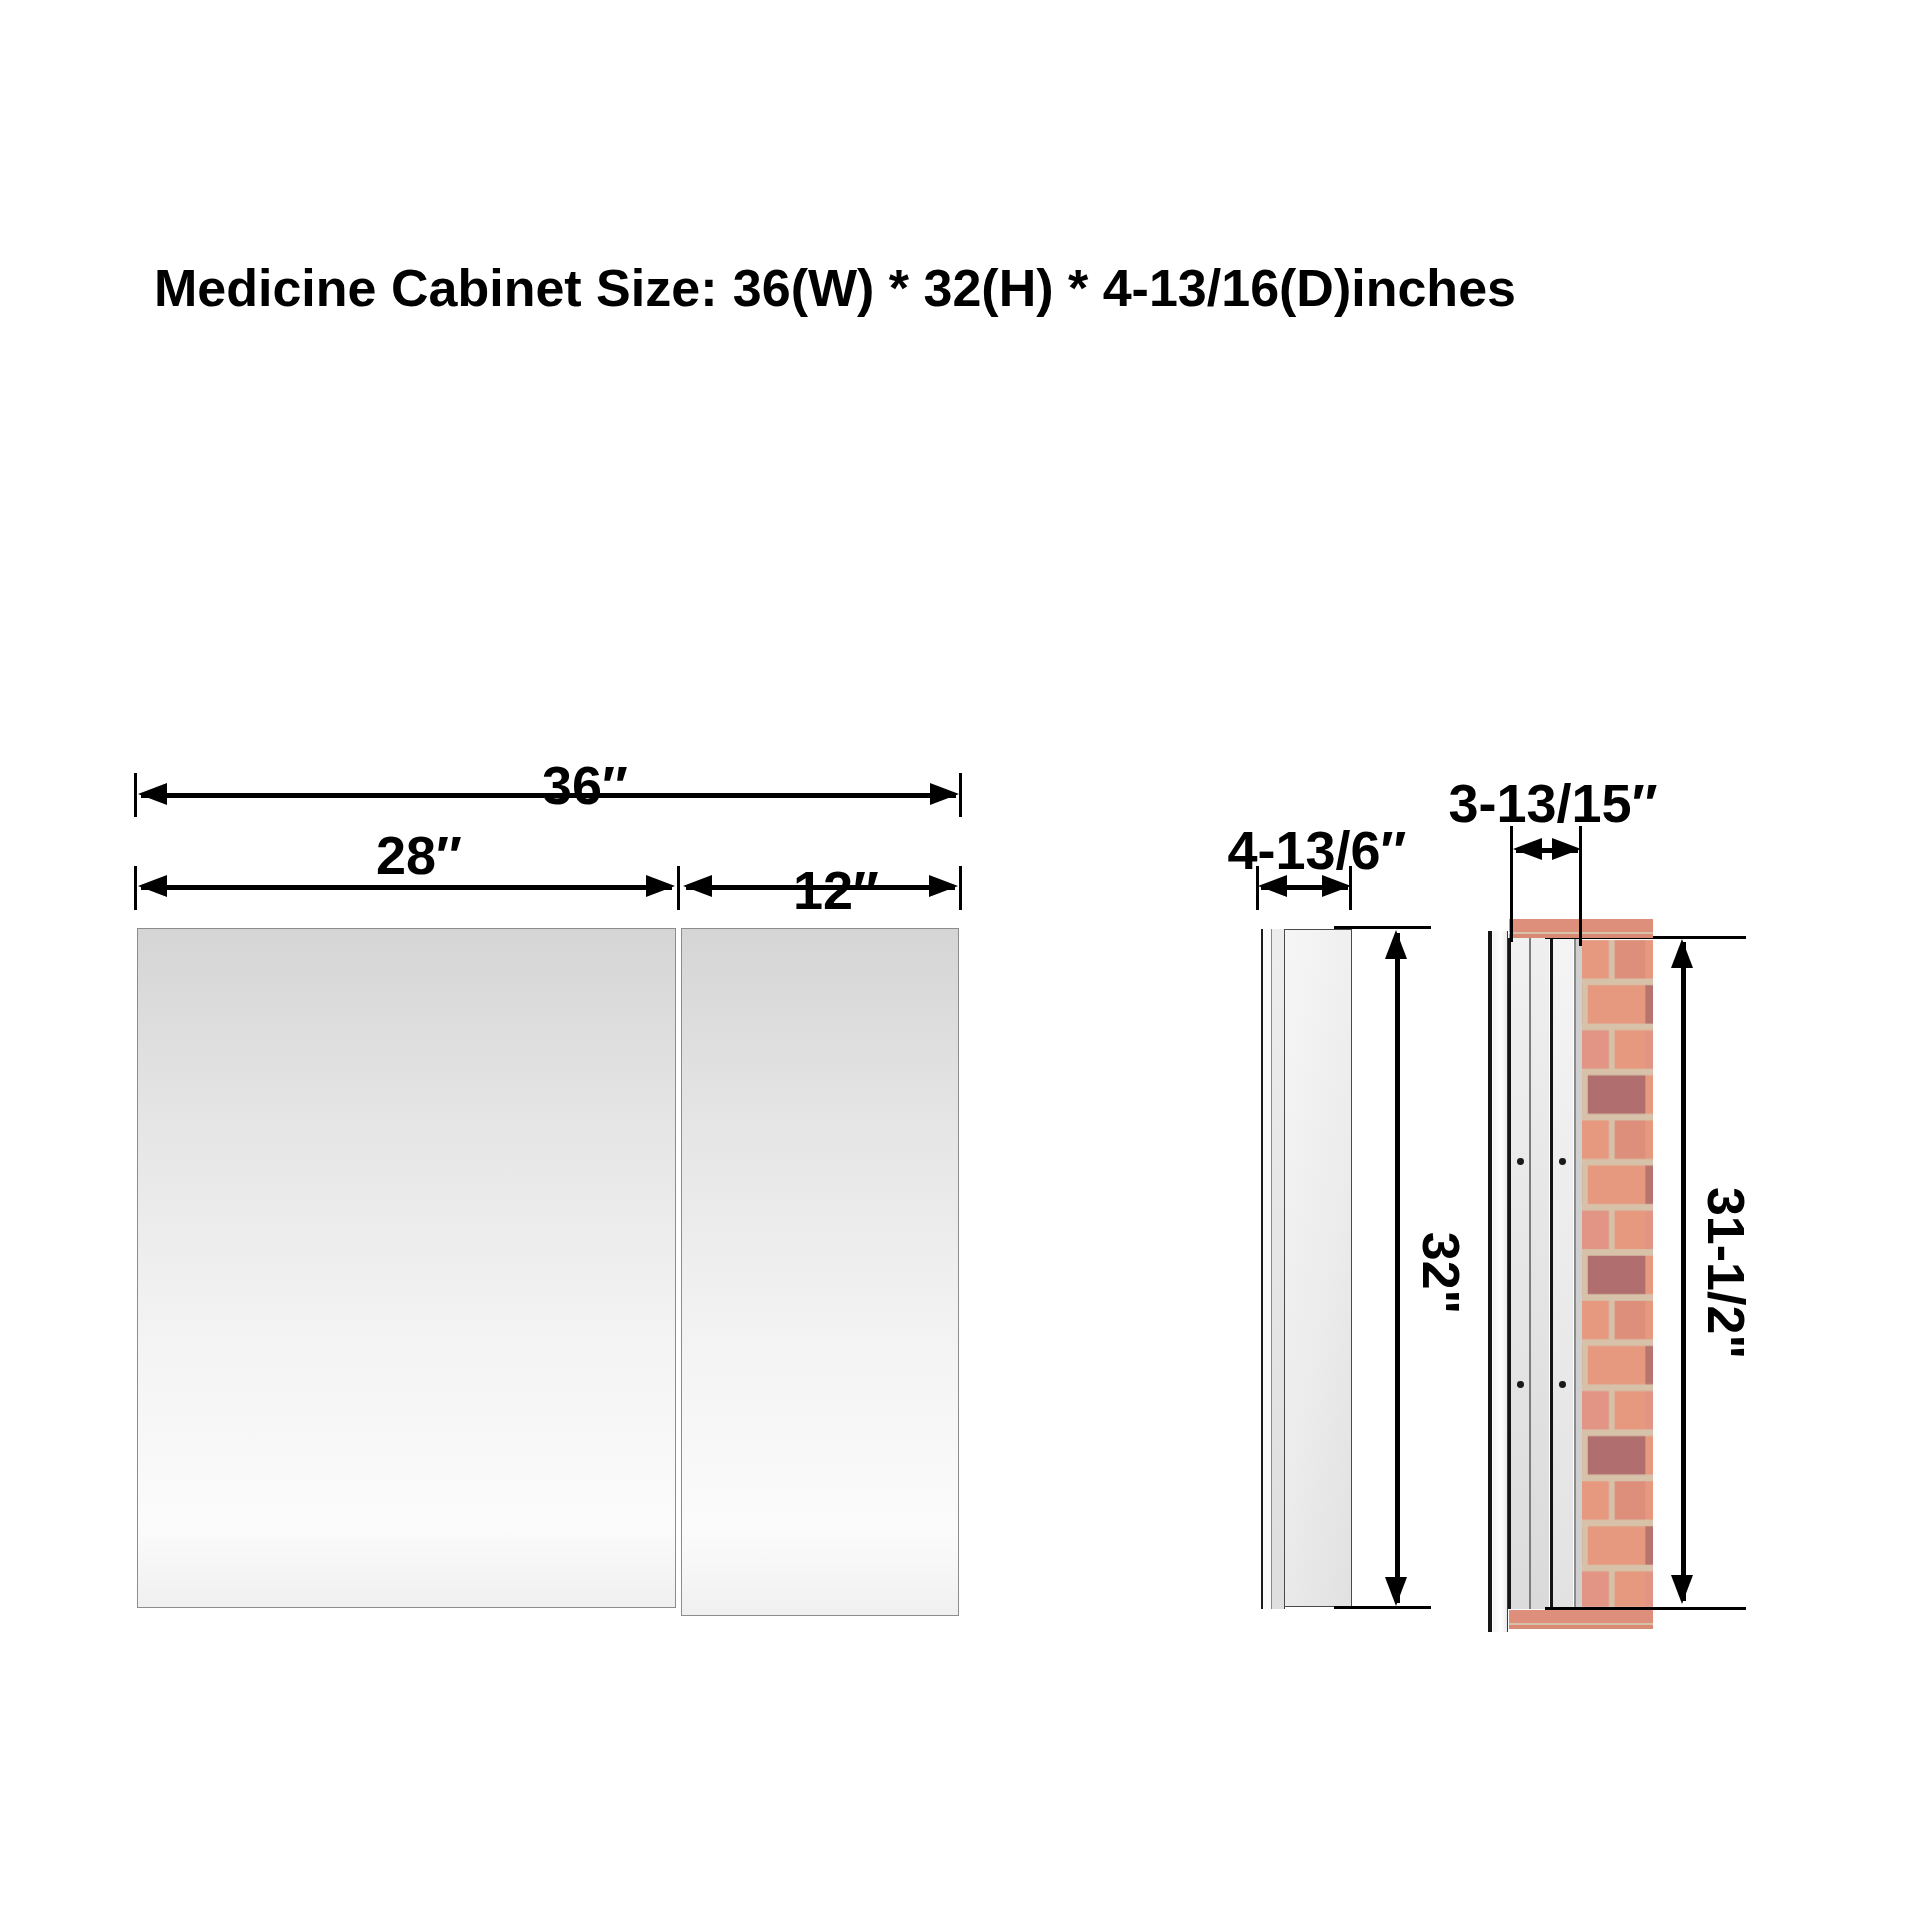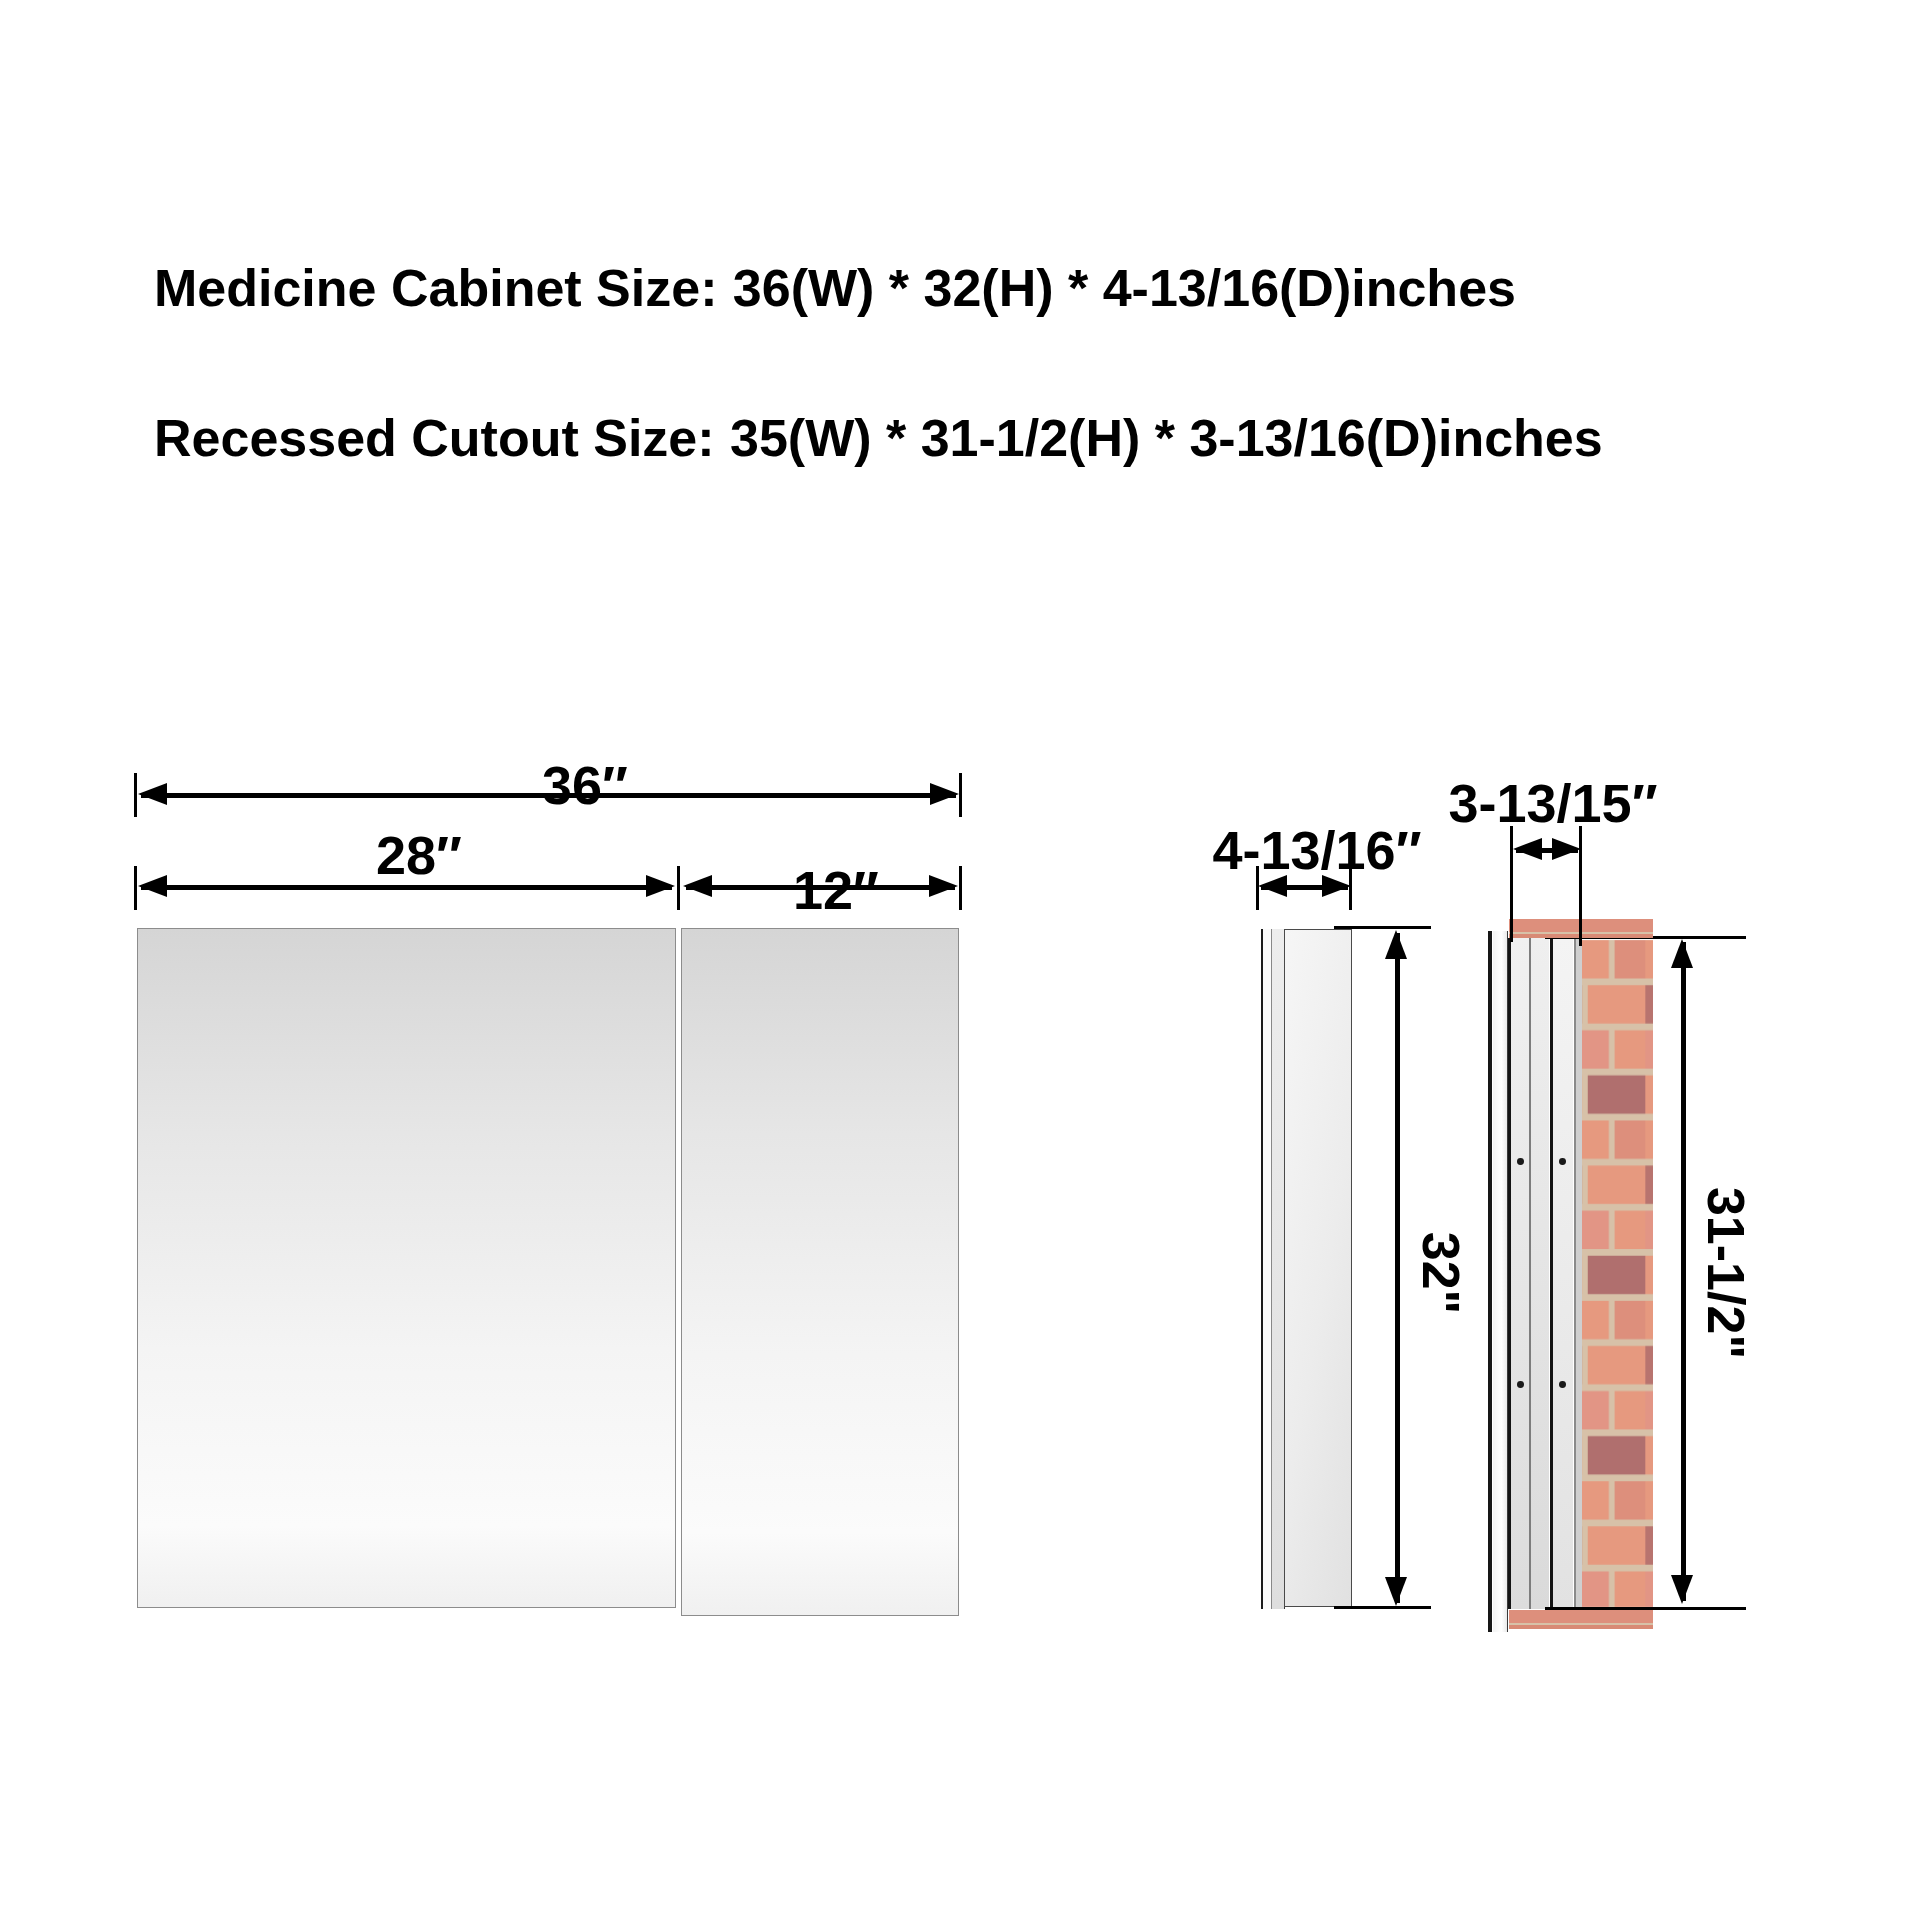--- a/index.html
+++ b/index.html
@@ -51,44 +51,41 @@
   .brickcol{position:absolute;}
 </style>
 </head>
 <body>
 
 <div id="canvas">
 
   <div class="hline" style="top:259px;">
     <span>Medicine Cabinet Size:</span><span class="val">36(W) * 32(H) * 4-13/16(D)inches</span>
   </div>
-  <div class="hline" style="top:409px;">
-    <span>Recessed Cutout Size:</span><span class="val">35(W) * 31-1/2(H) * 3-13/16(D)inches</span>
-  </div>
 
   <div>
     <div class="hlabel" style="left:585px;top:722px;margin-top:36px;">36″</div>
     <div class="tickv" style="left:134px;top:773px;height:44px;"></div>
     <div class="tickv" style="left:959px;top:773px;height:44px;"></div>
     <div class="dimh" style="left:141px;top:793px;width:815px;"></div>
 
     <div class="hlabel" style="left:419px;top:828px;">28″</div>
     <div class="hlabel" style="left:836px;top:828px;margin-top:35px;">12″</div>
     <div class="tickv" style="left:134px;top:866px;height:44px;"></div>
     <div class="tickv" style="left:677px;top:866px;height:44px;"></div>
     <div class="tickv" style="left:959px;top:866px;height:44px;"></div>
     <div class="dimh" style="left:141px;top:885px;width:531px;"></div>
     <div class="dimh" style="left:686px;top:885px;width:269px;"></div>
 
     <div class="mirror" style="left:137px;top:928px;width:537px;height:678px;"></div>
     <div class="mirror" style="left:681px;top:928px;width:276px;height:686px;"></div>
   </div>
 
   <div>
-    <div class="hlabel" style="left:1317px;top:823px;">4-13/16″</div>
+    <div class="hlabel" style="left:1317px;top:823px;">4-13/6″</div>
     <div class="tickv" style="left:1256px;top:866px;height:44px;"></div>
     <div class="tickv" style="left:1349px;top:866px;height:44px;"></div>
     <div class="dimh" style="left:1261px;top:885px;width:87px;"></div>
 
     <div class="pstrip1" style="left:1261px;top:929px;width:8.7px;height:680px;"></div>
     <div class="pstrip2" style="left:1271px;top:929px;width:11.6px;height:680px;"></div>
     <div class="pbody" style="left:1284px;top:929px;width:66px;height:676px;"></div>
 
     <div class="extline" style="left:1334px;top:926px;width:97px;"></div>
     <div class="extline" style="left:1334px;top:1606px;width:97px;"></div>

